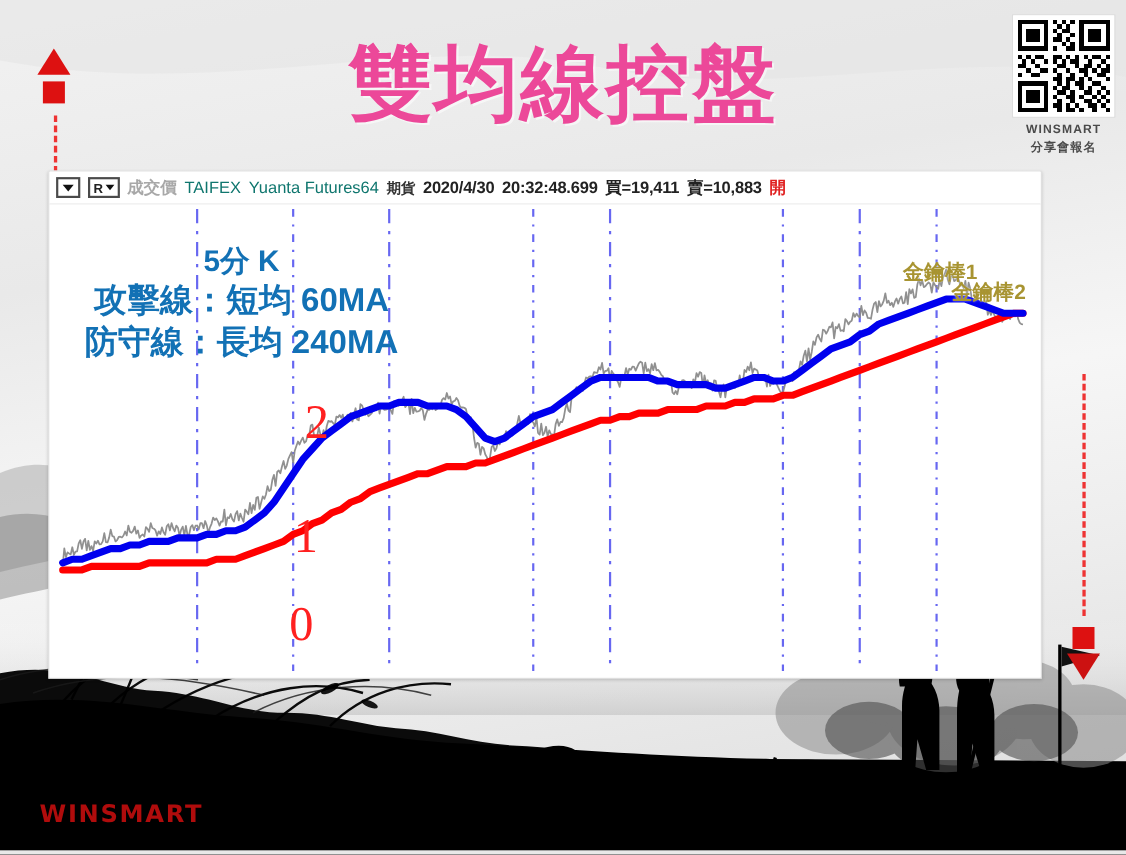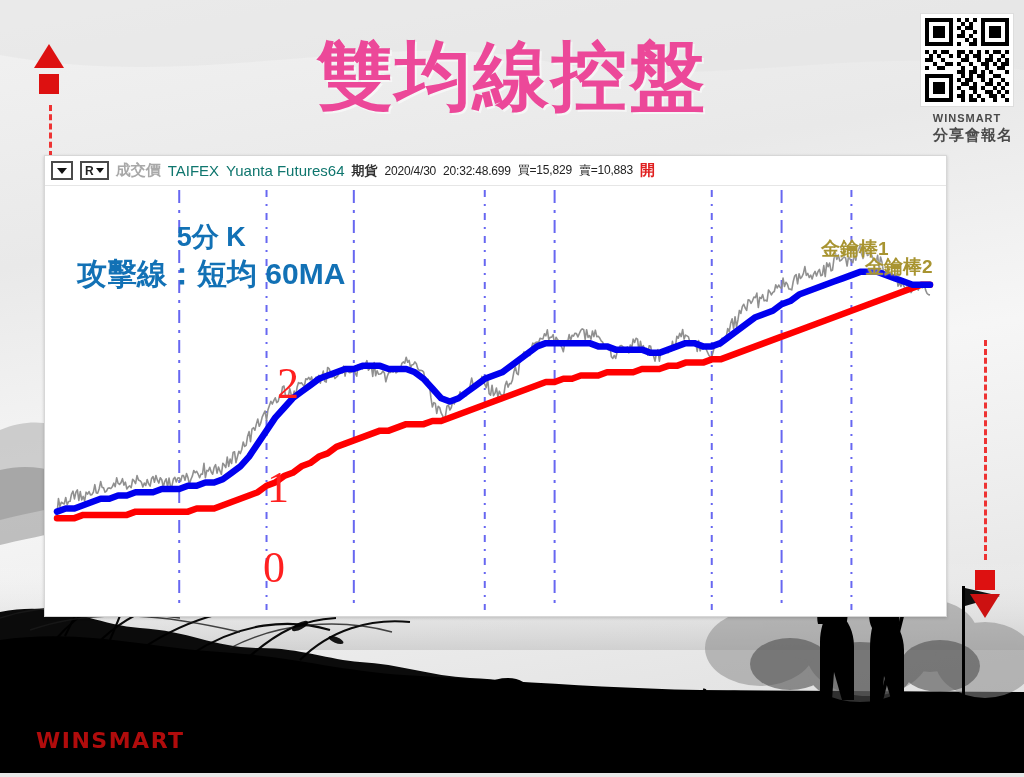--- a/index.html
+++ b/index.html
@@ -23,21 +23,21 @@
     font-size:76px;font-weight:bold;color:#ec4899;letter-spacing:2px;
     line-height:96px;
     text-shadow:2px 2px 0 rgba(255,255,255,.55);
   }
 
   
   .qrbox{position:absolute;left:921px;top:14px;width:92px;}
   .qr{width:92px;height:92px;background:#fff;padding:0;box-shadow:0 0 0 1px #ddd;}
   .qr svg{display:block;}
   .qr-cap1{text-align:center;font-size:11px;font-weight:bold;color:#4a4a4a;letter-spacing:1px;margin-top:6px;}
-  .qr-cap2{text-align:right;font-size:15px;font-weight:bold;color:#4a4a4a;letter-spacing:1px;margin-top:2px;}
+  .qr-cap2{text-align:center;font-size:11px;font-weight:bold;color:#4a4a4a;letter-spacing:1px;margin-top:2px;}
 
   
   .marker{position:absolute;}
   .tri-up{width:0;height:0;border-left:15px solid transparent;border-right:15px solid transparent;border-bottom:24px solid #dd1111;}
   .tri-down{width:0;height:0;border-left:15px solid transparent;border-right:15px solid transparent;border-top:24px solid #cc1111;}
   .sq{width:20px;height:20px;background:#dd1111;}
   .vdash{width:0;border-left:3px dashed #e33;}
 
   
   .panel{
@@ -52,21 +52,21 @@
   .tb-btn{
     border:2px solid #4a4a4a;background:#fff;height:19px;min-width:22px;
     display:flex;align-items:center;justify-content:center;gap:2px;
     font-size:12px;font-weight:bold;color:#222;padding:0 3px;box-sizing:border-box;
   }
   .caret{width:0;height:0;border-left:5px solid transparent;border-right:5px solid transparent;border-top:6px solid #111;}
   .caret.sm{border-left-width:4px;border-right-width:4px;border-top-width:5px;}
   .tb-grey{font-size:15px;color:#a8a8a8;font-weight:bold;}
   .tb-grey.lat{font-weight:normal;color:#0f766e;}
   .tb-dark{font-size:13px;color:#333;font-weight:bold;}
-  .tb-num{font-size:12px;color:#222;font-weight:normal;letter-spacing:-.2px;}
+  .tb-num{font-size:15px;color:#222;font-weight:bold;letter-spacing:-.2px;}
   .tb-red{font-size:15px;color:#e02020;font-weight:bold;}
 
   .plot{position:relative;width:901px;height:430px;overflow:hidden;background:#fff;}
   .plot svg{position:absolute;left:0;top:0;}
 
   
   .anno{
     position:absolute;left:32px;top:34px;
     color:#1271b5;font-weight:bold;line-height:1.28;
     font-family:"Liberation Sans","DejaVu Sans",sans-serif;
@@ -322,21 +322,21 @@
       <div class="tb-btn">
         <span>R</span>
         <span class="caret sm"></span>
       </div>
       <span class="tb-grey">成交價</span>
       <span class="tb-grey lat">TAIFEX</span>
       <span class="tb-grey lat">Yuanta Futures64</span>
       <span class="tb-dark">期貨</span>
       <span class="tb-num">2020/4/30</span>
       <span class="tb-num">20:32:48.699</span>
-      <span class="tb-num">買=15,829</span>
+      <span class="tb-num">買=19,411</span>
       <span class="tb-num">賣=10,883</span>
       <span class="tb-red">開</span>
     </div>
 
     <div class="plot">
       <svg id="chart-svg" width="901" height="430">
           <line x1="134.22000000000003" y1="4" x2="134.22000000000003" y2="424" stroke="#5b5bf0" stroke-width="2" stroke-dasharray="13 7 3 7" opacity="0.92"></line>
           <line x1="221.51999999999998" y1="4" x2="221.51999999999998" y2="424" stroke="#5b5bf0" stroke-width="2" stroke-dasharray="7 7 2 7" opacity="0.92"></line>
           <line x1="308.82" y1="4" x2="308.82" y2="424" stroke="#5b5bf0" stroke-width="2" stroke-dasharray="13 7 3 7" opacity="0.92"></line>
           <line x1="439.77" y1="4" x2="439.77" y2="424" stroke="#5b5bf0" stroke-width="2" stroke-dasharray="7 7 2 7" opacity="0.92"></line>
@@ -345,20 +345,21 @@
           <line x1="736.5899999999999" y1="4" x2="736.5899999999999" y2="424" stroke="#5b5bf0" stroke-width="2" stroke-dasharray="13 7 3 7" opacity="0.92"></line>
           <line x1="806.4300000000001" y1="4" x2="806.4300000000001" y2="424" stroke="#5b5bf0" stroke-width="2" stroke-dasharray="7 7 2 7" opacity="0.92"></line>
           <path d="M12.00 328.26 L13.46 312.53 L14.91 320.49 L16.37 316.21 L17.82 317.25 L19.27 318.00 L20.73 311.50 L22.19 318.54 L23.64 315.49 L25.09 315.26 L26.55 307.99 L28.00 305.12 L29.46 312.92 L30.91 306.28 L32.37 303.83 L33.83 314.35 L35.28 305.62 L36.73 313.87 L38.19 310.42 L39.65 314.89 L41.10 306.18 L42.56 308.10 L44.01 305.54 L45.46 308.84 L46.92 308.67 L48.38 306.14 L49.83 298.67 L51.28 306.92 L52.74 307.10 L54.20 302.73 L55.65 295.54 L57.10 301.36 L58.56 301.75 L60.02 306.22 L61.47 305.07 L62.93 302.17 L64.38 301.88 L65.84 302.61 L67.29 300.86 L68.75 297.18 L70.20 300.65 L71.66 291.80 L73.11 297.37 L74.56 298.37 L76.02 296.64 L77.47 292.67 L78.93 299.17 L80.39 296.20 L81.84 303.02 L83.30 300.92 L84.75 299.92 L86.20 301.71 L87.66 293.25 L89.11 294.85 L90.57 297.59 L92.02 289.52 L93.48 293.97 L94.94 294.65 L96.39 296.21 L97.84 301.00 L99.30 297.00 L100.75 299.51 L102.21 293.48 L103.66 297.93 L105.12 300.15 L106.58 292.45 L108.03 290.53 L109.48 296.20 L110.94 289.53 L112.40 294.21 L113.85 297.07 L115.30 291.78 L116.76 293.72 L118.22 301.21 L119.67 295.51 L121.13 292.76 L122.58 300.79 L124.03 292.08 L125.49 300.54 L126.94 299.87 L128.40 293.12 L129.86 291.35 L131.31 296.01 L132.76 291.94 L134.22 291.73 L135.68 295.23 L137.13 289.65 L138.58 289.67 L140.04 294.18 L141.50 287.63 L142.95 291.64 L144.41 298.23 L145.86 293.46 L147.31 290.19 L148.77 284.53 L150.22 286.74 L151.68 285.25 L153.13 288.04 L154.59 291.79 L156.05 288.04 L157.50 288.12 L158.96 277.28 L160.41 291.63 L161.87 284.36 L163.32 285.02 L164.77 281.30 L166.23 286.06 L167.69 288.20 L169.14 281.38 L170.59 278.60 L172.05 287.13 L173.50 280.97 L174.96 284.93 L176.41 288.31 L177.87 277.21 L179.33 279.09 L180.78 281.54 L182.24 271.09 L183.69 280.41 L185.15 272.97 L186.60 277.49 L188.06 266.56 L189.51 265.76 L190.97 276.60 L192.42 270.77 L193.88 265.25 L195.33 267.54 L196.78 263.51 L198.24 255.97 L199.69 260.41 L201.15 259.42 L202.60 250.24 L204.06 245.62 L205.52 255.76 L206.97 243.09 L208.43 241.72 L209.88 244.27 L211.34 238.14 L212.79 233.09 L214.25 240.28 L215.70 237.25 L217.16 231.15 L218.61 227.91 L220.06 224.96 L221.52 234.48 L222.97 223.75 L224.43 219.50 L225.88 215.36 L227.34 218.06 L228.79 214.61 L230.25 211.77 L231.70 216.58 L233.16 215.32 L234.62 209.99 L236.07 210.05 L237.53 200.87 L238.98 200.02 L240.44 209.44 L241.89 211.21 L243.34 210.61 L244.80 202.67 L246.25 208.86 L247.71 211.72 L249.16 205.07 L250.62 209.91 L252.08 201.26 L253.53 196.58 L254.98 197.49 L256.44 196.82 L257.89 198.71 L259.35 200.35 L260.80 192.70 L262.26 193.43 L263.72 191.34 L265.17 193.78 L266.63 190.95 L268.08 198.74 L269.53 193.70 L270.99 191.05 L272.44 194.36 L273.90 189.27 L275.36 197.15 L276.81 190.79 L278.26 185.12 L279.72 195.37 L281.18 196.05 L282.63 181.44 L284.08 182.55 L285.54 186.51 L287.00 191.11 L288.45 188.96 L289.91 192.43 L291.36 191.14 L292.81 189.85 L294.27 185.73 L295.73 185.78 L297.18 186.93 L298.63 180.05 L300.09 190.07 L301.55 181.58 L303.00 185.05 L304.46 186.58 L305.91 186.38 L307.37 185.77 L308.82 182.80 L310.28 187.10 L311.73 190.24 L313.19 178.71 L314.64 178.65 L316.09 181.28 L317.55 182.82 L319.00 180.29 L320.46 178.04 L321.91 174.66 L323.37 184.19 L324.82 182.45 L326.28 179.59 L327.74 190.43 L329.19 176.60 L330.64 189.67 L332.10 184.73 L333.56 188.25 L335.01 187.97 L336.46 187.39 L337.92 184.97 L339.38 186.98 L340.83 195.80 L342.29 190.30 L343.74 186.58 L345.19 186.51 L346.65 185.10 L348.11 186.11 L349.56 183.02 L351.01 186.84 L352.47 185.64 L353.93 181.71 L355.38 182.89 L356.84 177.42 L358.29 175.95 L359.75 177.14 L361.20 171.28 L362.66 176.26 L364.11 174.41 L365.56 181.62 L367.02 178.76 L368.47 178.45 L369.93 175.86 L371.38 177.83 L372.84 182.82 L374.29 184.61 L375.75 184.32 L377.20 184.70 L378.66 186.05 L380.12 193.73 L381.57 193.57 L383.02 193.29 L384.48 199.74 L385.94 211.95 L387.39 221.03 L388.84 216.59 L390.30 217.36 L391.75 227.40 L393.21 220.21 L394.67 221.58 L396.12 226.98 L397.57 229.56 L399.03 234.49 L400.49 229.67 L401.94 220.20 L403.39 219.03 L404.85 224.00 L406.31 221.53 L407.76 215.16 L409.22 217.96 L410.67 213.71 L412.13 214.97 L413.58 212.39 L415.04 205.89 L416.49 209.46 L417.94 210.45 L419.40 206.15 L420.86 209.94 L422.31 207.50 L423.76 205.71 L425.22 199.24 L426.67 192.11 L428.13 198.70 L429.58 199.25 L431.04 200.41 L432.50 198.02 L433.95 196.98 L435.40 199.20 L436.86 190.43 L438.31 196.58 L439.77 198.09 L441.22 201.67 L442.68 193.37 L444.13 207.63 L445.59 209.11 L447.05 199.20 L448.50 209.63 L449.96 207.40 L451.41 201.96 L452.87 210.84 L454.32 205.17 L455.77 208.57 L457.23 208.97 L458.69 209.91 L460.14 199.57 L461.60 195.24 L463.05 201.11 L464.50 197.62 L465.96 197.69 L467.41 194.11 L468.87 185.88 L470.33 180.74 L471.78 187.35 L473.24 188.73 L474.69 174.54 L476.14 170.19 L477.60 169.10 L479.06 165.94 L480.51 168.94 L481.96 169.08 L483.42 165.04 L484.87 169.39 L486.33 162.27 L487.79 157.18 L489.24 157.94 L490.69 156.42 L492.15 156.03 L493.60 156.68 L495.06 152.25 L496.52 152.80 L497.97 152.89 L499.43 147.80 L500.88 149.91 L502.33 143.87 L503.79 153.54 L505.24 151.27 L506.70 151.12 L508.16 148.71 L509.61 159.50 L511.06 151.23 L512.52 153.63 L513.97 154.98 L515.43 159.09 L516.88 161.45 L518.34 165.72 L519.80 157.10 L521.25 154.59 L522.70 155.70 L524.16 148.59 L525.62 154.45 L527.07 149.22 L528.52 150.14 L529.98 147.20 L531.43 147.61 L532.89 150.91 L534.35 147.53 L535.80 144.31 L537.25 142.80 L538.71 143.74 L540.16 153.34 L541.62 143.69 L543.07 151.37 L544.53 149.51 L545.99 153.30 L547.44 145.03 L548.89 150.57 L550.35 144.18 L551.80 150.65 L553.26 150.19 L554.72 152.04 L556.17 154.83 L557.63 156.03 L559.08 160.13 L560.53 160.48 L561.99 158.88 L563.45 163.65 L564.90 160.21 L566.36 170.80 L567.81 172.34 L569.26 169.40 L570.72 172.41 L572.18 165.59 L573.63 164.85 L575.09 159.85 L576.54 159.55 L578.00 160.83 L579.45 161.82 L580.90 163.12 L582.36 160.94 L583.82 166.91 L585.27 158.95 L586.73 161.85 L588.18 153.18 L589.63 156.47 L591.09 152.30 L592.55 153.10 L594.00 165.57 L595.46 155.34 L596.91 162.44 L598.37 159.68 L599.82 163.53 L601.28 162.41 L602.73 169.12 L604.19 159.72 L605.64 160.27 L607.10 168.07 L608.55 169.96 L610.00 175.14 L611.46 167.10 L612.91 163.50 L614.37 175.17 L615.82 165.03 L617.28 166.28 L618.74 165.55 L620.19 166.81 L621.64 163.66 L623.10 166.79 L624.55 164.11 L626.01 165.27 L627.46 155.27 L628.92 163.54 L630.38 160.90 L631.83 150.30 L633.28 152.20 L634.74 147.27 L636.19 150.61 L637.65 143.47 L639.11 153.10 L640.56 149.10 L642.01 149.91 L643.47 150.89 L644.92 156.57 L646.38 155.36 L647.84 157.33 L649.29 157.66 L650.75 156.74 L652.20 165.40 L653.65 154.60 L655.11 164.94 L656.56 161.34 L658.02 162.90 L659.48 161.43 L660.93 162.69 L662.38 166.03 L663.84 169.20 L665.29 171.00 L666.75 170.83 L668.21 165.44 L669.66 159.84 L671.12 159.19 L672.57 156.77 L674.02 156.29 L675.48 160.51 L676.94 152.41 L678.39 152.64 L679.85 152.72 L681.30 150.31 L682.75 142.49 L684.21 145.60 L685.66 137.32 L687.12 132.79 L688.58 142.58 L690.03 130.73 L691.49 140.85 L692.94 133.98 L694.39 124.42 L695.85 127.52 L697.31 120.68 L698.76 118.26 L700.22 122.01 L701.67 124.46 L703.13 113.76 L704.58 114.28 L706.04 117.36 L707.49 114.81 L708.95 111.00 L710.40 111.55 L711.86 107.13 L713.31 121.54 L714.76 111.27 L716.22 112.42 L717.68 108.65 L719.13 114.82 L720.59 114.20 L722.04 115.12 L723.50 104.06 L724.95 105.89 L726.40 108.93 L727.86 106.44 L729.31 105.50 L730.77 98.72 L732.22 102.00 L733.68 99.05 L735.13 101.32 L736.59 102.33 L738.04 92.14 L739.50 100.54 L740.95 96.21 L742.41 98.26 L743.87 102.99 L745.32 103.15 L746.77 103.81 L748.23 95.49 L749.68 89.98 L751.14 88.55 L752.60 97.83 L754.05 87.83 L755.50 92.53 L756.96 90.77 L758.41 87.34 L759.87 80.63 L761.32 89.37 L762.78 87.40 L764.24 91.45 L765.69 89.16 L767.14 92.95 L768.60 88.05 L770.05 85.35 L771.51 90.02 L772.97 85.74 L774.42 83.44 L775.88 89.76 L777.33 89.10 L778.78 79.63 L780.24 90.54 L781.70 76.91 L783.15 80.70 L784.61 77.07 L786.06 84.86 L787.51 84.05 L788.97 72.60 L790.43 67.35 L791.88 73.35 L793.34 68.93 L794.79 75.02 L796.25 74.15 L797.70 72.24 L799.15 70.80 L800.61 72.06 L802.07 80.02 L803.52 70.61 L804.98 73.06 L806.43 75.13 L807.88 76.62 L809.34 68.30 L810.80 74.10 L812.25 66.19 L813.71 63.50 L815.16 59.04 L816.62 68.10 L818.07 72.43 L819.53 65.64 L820.98 63.78 L822.44 69.54 L823.89 68.66 L825.35 65.63 L826.80 69.30 L828.25 73.67 L829.71 73.03 L831.16 76.04 L832.62 69.30 L834.07 83.03 L835.53 71.04 L836.99 76.30 L838.44 85.72 L839.89 86.45 L841.35 90.26 L842.80 80.88 L844.26 89.10 L845.71 92.67 L847.17 87.26 L848.63 91.01 L850.08 93.63 L851.53 87.58 L852.99 100.15 L854.44 96.14 L855.90 100.39 L857.36 95.97 L858.81 100.00 L860.26 102.97 L861.72 101.22 L863.17 104.94 L864.63 95.97 L866.09 106.57 L867.54 103.67 L869.00 99.91 L870.45 99.21 L871.90 100.28 L873.36 104.12 L874.81 98.61 L876.27 101.24 L877.73 101.60 L879.18 97.43 L880.63 104.08 L882.09 107.50 L883.54 108.73 L885.00 108.90" fill="none" stroke="#8a8a8a" stroke-width="1.6" stroke-linejoin="round" opacity="0.95"></path>
           <path d="M12.00 332.15 L20.73 332.15 L29.46 332.15 L38.19 328.91 L46.92 328.91 L55.65 328.91 L64.38 328.91 L73.11 328.91 L81.84 328.91 L90.57 325.67 L99.30 325.67 L108.03 325.67 L116.76 325.67 L125.49 325.67 L134.22 325.67 L142.95 325.67 L151.68 322.43 L160.41 322.43 L169.14 322.43 L177.87 319.19 L186.60 315.94 L195.33 312.70 L204.06 309.46 L212.79 306.22 L221.52 299.74 L230.25 296.50 L238.98 290.02 L247.71 286.78 L256.44 280.30 L265.17 277.06 L273.90 270.57 L282.63 267.33 L291.36 260.85 L300.09 257.61 L308.82 254.37 L317.55 251.13 L326.28 247.89 L335.01 244.65 L343.74 244.65 L352.47 241.41 L361.20 238.17 L369.93 238.17 L378.66 238.17 L387.39 234.93 L396.12 234.93 L404.85 231.69 L413.58 228.44 L422.31 225.20 L431.04 221.96 L439.77 218.72 L448.50 215.48 L457.23 212.24 L465.96 209.00 L474.69 205.76 L483.42 202.52 L492.15 199.28 L500.88 196.04 L509.61 196.04 L518.34 192.80 L527.07 192.80 L535.80 189.56 L544.53 189.56 L553.26 189.56 L561.99 186.31 L570.72 186.31 L579.45 186.31 L588.18 186.31 L596.91 183.07 L605.64 183.07 L614.37 183.07 L623.10 179.83 L631.83 179.83 L640.56 176.59 L649.29 176.59 L658.02 176.59 L666.75 173.35 L675.48 173.35 L684.21 170.11 L692.94 166.87 L701.67 163.63 L710.40 160.39 L719.13 157.15 L727.86 153.91 L736.59 150.67 L745.32 147.43 L754.05 144.19 L762.78 140.94 L771.51 137.70 L780.24 134.46 L788.97 131.22 L797.70 127.98 L806.43 124.74 L815.16 121.50 L823.89 118.26 L832.62 115.02 L841.35 111.78 L850.08 108.54 L858.81 105.30 L867.54 102.06 L876.27 98.81 L885.00 98.81" fill="none" stroke="#ff0000" stroke-width="6.5" stroke-linecap="round" stroke-linejoin="round"></path>
           <path d="M12.00 325.67 L20.73 322.43 L29.46 322.43 L38.19 319.19 L46.92 315.94 L55.65 312.70 L64.38 312.70 L73.11 309.46 L81.84 309.46 L90.57 306.22 L99.30 306.22 L108.03 306.22 L116.76 302.98 L125.49 302.98 L134.22 302.98 L142.95 299.74 L151.68 299.74 L160.41 296.50 L169.14 296.50 L177.87 293.26 L186.60 286.78 L195.33 280.30 L204.06 270.57 L212.79 257.61 L221.52 244.65 L230.25 231.69 L238.98 221.96 L247.71 212.24 L256.44 205.76 L265.17 199.28 L273.90 192.80 L282.63 189.56 L291.36 186.31 L300.09 183.07 L308.82 183.07 L317.55 179.83 L326.28 179.83 L335.01 179.83 L343.74 183.07 L352.47 183.07 L361.20 183.07 L369.93 186.31 L378.66 192.80 L387.39 202.52 L396.12 212.24 L404.85 215.48 L413.58 212.24 L422.31 205.76 L431.04 199.28 L439.77 192.80 L448.50 189.56 L457.23 186.31 L465.96 179.83 L474.69 173.35 L483.42 166.87 L492.15 160.39 L500.88 157.15 L509.61 157.15 L518.34 157.15 L527.07 157.15 L535.80 157.15 L544.53 157.15 L553.26 160.39 L561.99 160.39 L570.72 163.63 L579.45 163.63 L588.18 163.63 L596.91 163.63 L605.64 166.87 L614.37 166.87 L623.10 163.63 L631.83 160.39 L640.56 157.15 L649.29 157.15 L658.02 160.39 L666.75 160.39 L675.48 157.15 L684.21 150.67 L692.94 144.19 L701.67 137.70 L710.40 131.22 L719.13 127.98 L727.86 124.74 L736.59 118.26 L745.32 115.02 L754.05 108.54 L762.78 105.30 L771.51 102.06 L780.24 98.81 L788.97 95.57 L797.70 92.33 L806.43 89.09 L815.16 85.85 L823.89 85.85 L832.62 85.85 L841.35 89.09 L850.08 92.33 L858.81 95.57 L867.54 98.81 L876.27 98.81 L885.00 98.81" fill="none" stroke="#0000ee" stroke-width="6.5" stroke-linecap="round" stroke-linejoin="round"></path>
         </svg>
 
       <div class="anno">
         <div class="l1">5分 K</div>
         <div class="l2">攻擊線：短均 60MA</div>
+        <div class="l3">防守線：長均 240MA</div>
       </div>
 
       <div class="zlabel" style="left:232px;top:172px;">2</div>
       <div class="zlabel" style="left:222px;top:276px;">1</div>
       <div class="zlabel" style="left:218px;top:356px;">0</div>
 
       <div class="gold" style="left:776px;top:54px;">金鑰棒1</div>
       <div class="gold" style="left:820px;top:72px;">金鑰棒2</div>
     </div>
   </div>

